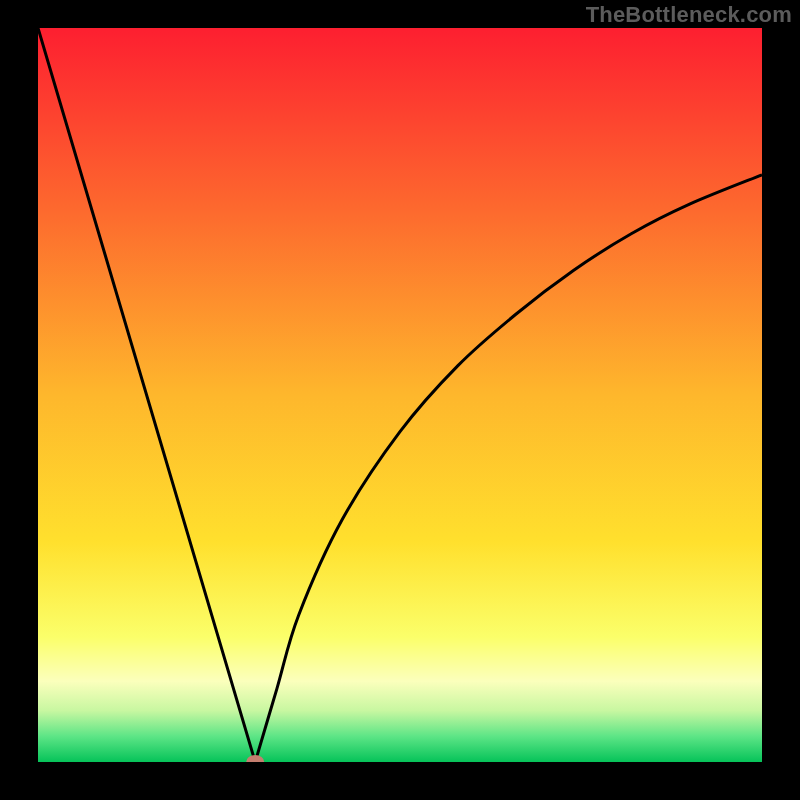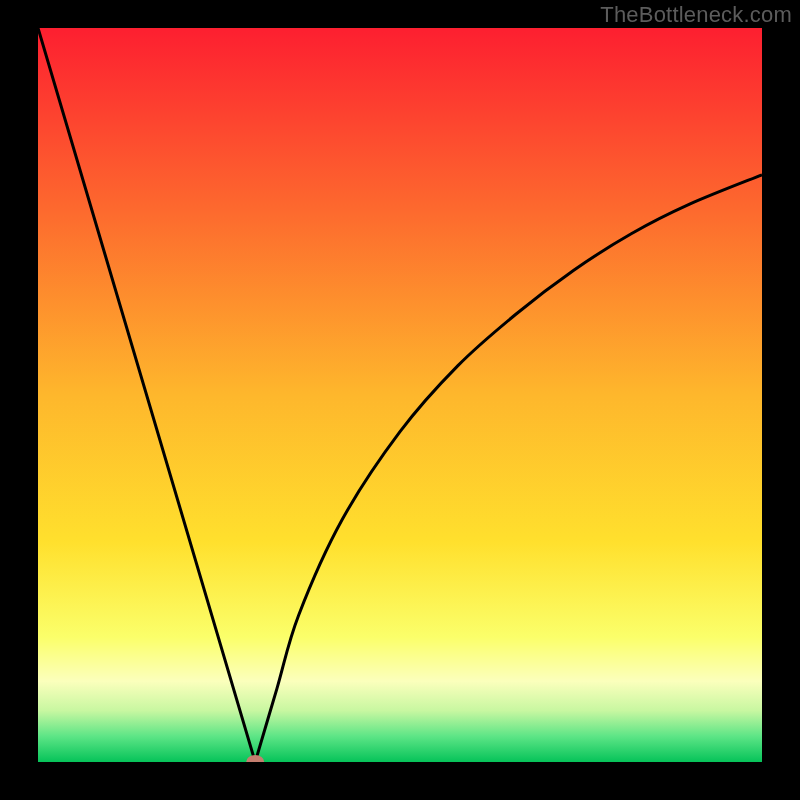--- a/index.html
+++ b/index.html
@@ -16,21 +16,21 @@
     width: 800px;
     height: 800px;
     background: #000;
   }
   .watermark {
     position: absolute;
     top: 2px;
     right: 8px;
     color: #5c5c5c;
     font-size: 22px;
-    font-weight: 400;
+    font-weight: 700;
     letter-spacing: 0.2px;
     z-index: 10;
   }
   .plot {
     position: absolute;
     left: 38px;
     top: 28px;
     width: 724px;
     height: 734px;
   }

